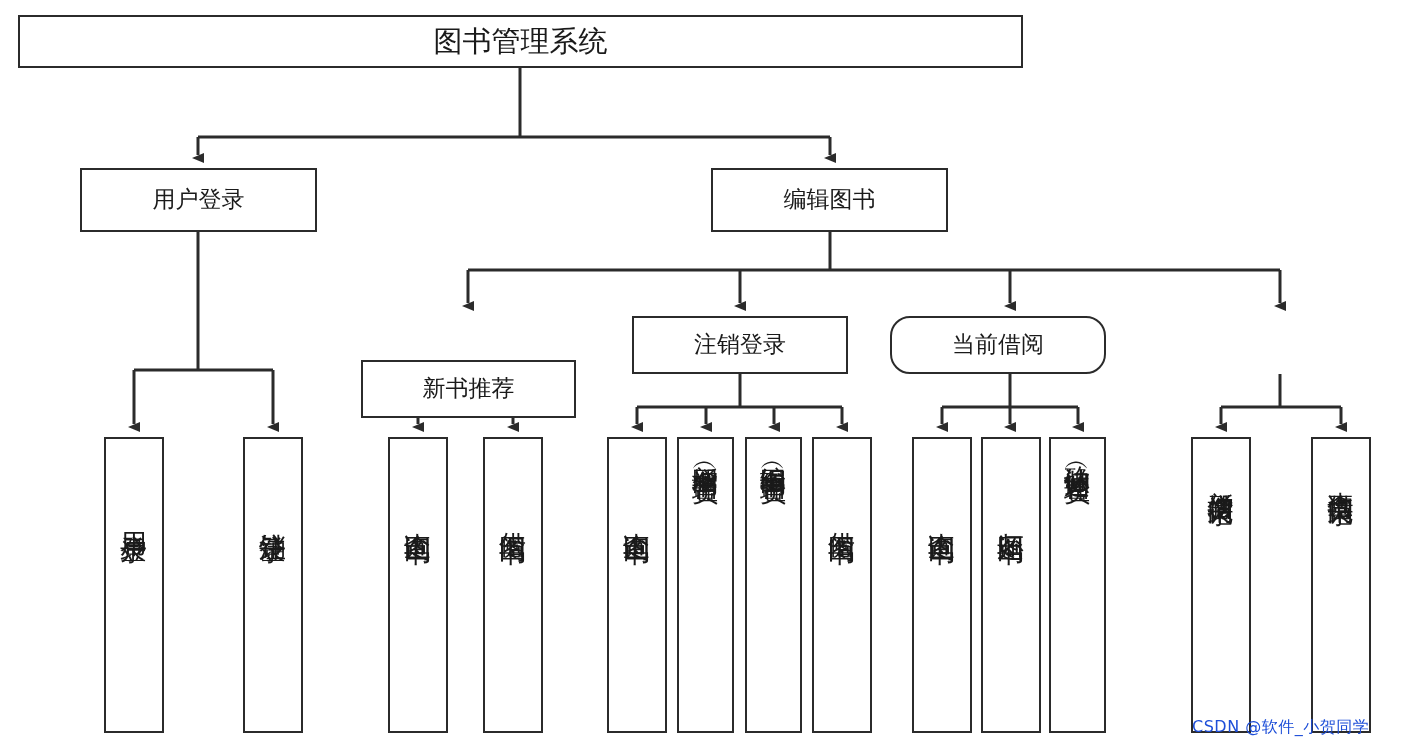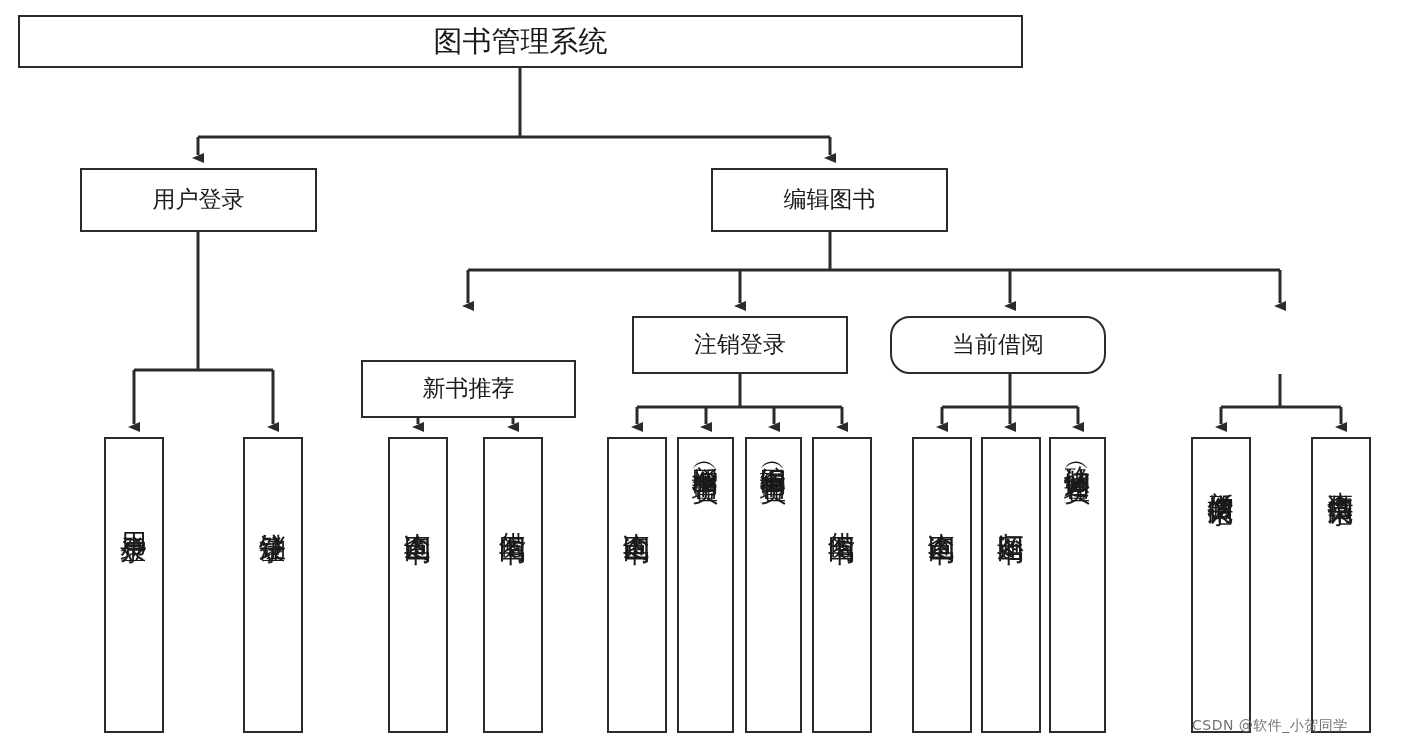--- a/index.html
+++ b/index.html
@@ -60,22 +60,22 @@
     font-size: 27px;
     letter-spacing: 2px;
     line-height: 1;
     white-space: nowrap;
   }
   .node.vert.tall .label {
     font-size: 26px;
   }
   #watermark {
     position: absolute;
-    color: #737373;
-    font-size: 14px;
+    color: #1d4ed8;
+    font-size: 16px;
     white-space: nowrap;
     letter-spacing: 0.5px;
   }
 </style>
 </head>
 <body>
 
 <div id="canvas">
 
   <svg id="edges" viewBox="0 0 1405 747">

